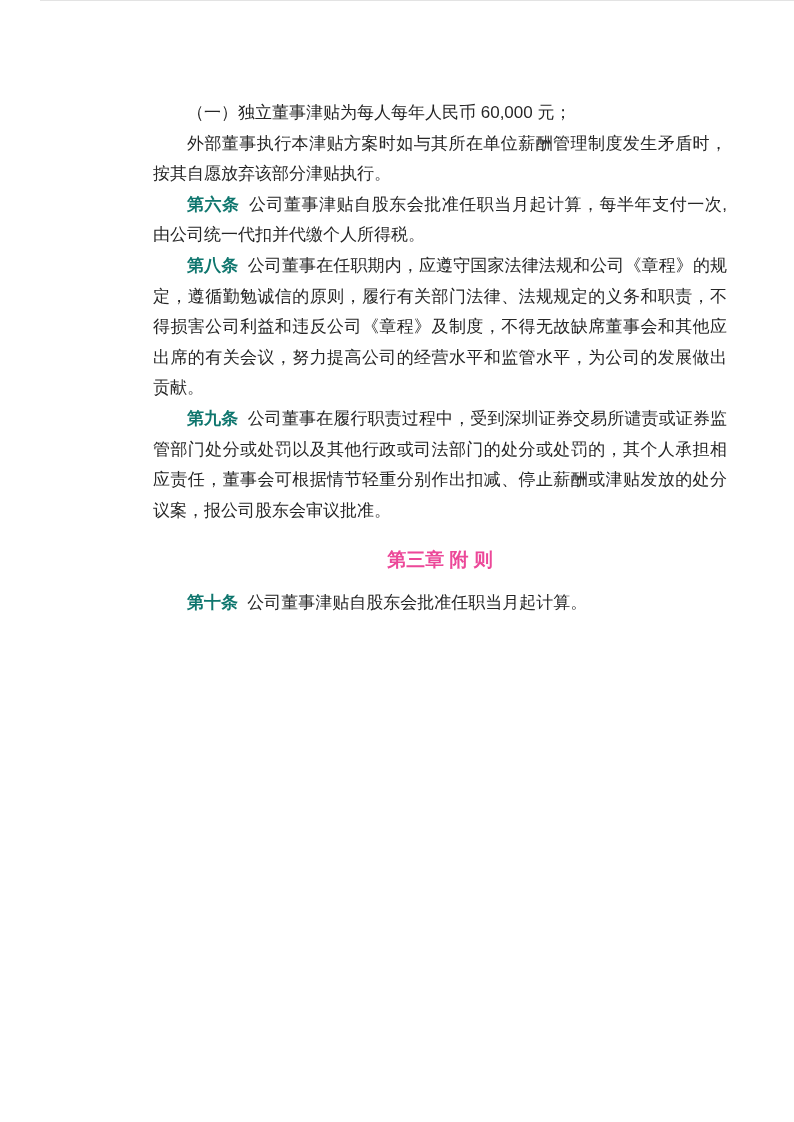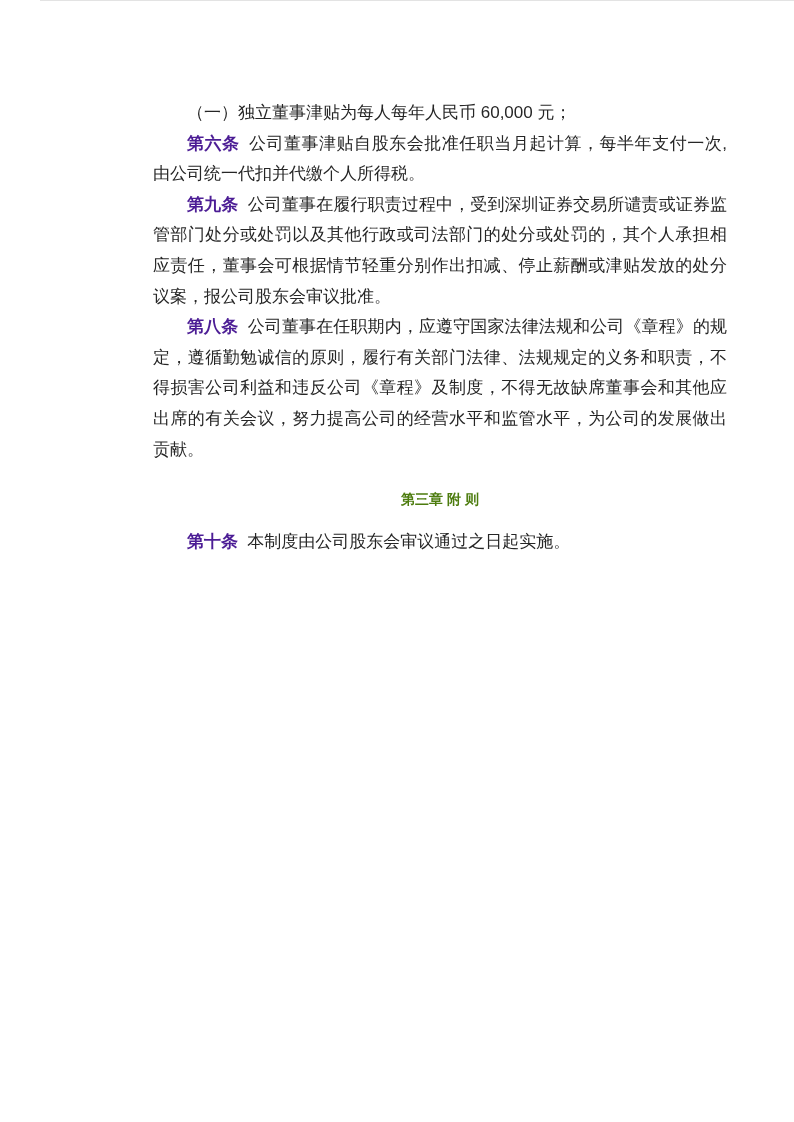--- a/index.html
+++ b/index.html
@@ -24,48 +24,49 @@
     margin: 0;
     font-size: 17px;
     line-height: 30.6px;
     text-align: justify;
     text-indent: 2em;
     color: #262626;
   }
   .para .lead {
     font-weight: bold;
     margin-right: 0.55em;
-    color: #4c1d95;
+    color: #0f766e;
   }
   .chapter {
     margin: 19px 0 12px 0;
-    font-size: 14px;
+    font-size: 19px;
     line-height: 30.6px;
     font-weight: bold;
     text-align: center;
     text-indent: 0;
-    color: #4d7c0f;
+    color: #ec4899;
   }
 </style>
 </head>
 <body>
 
 <div class="page">
   <div class="content">
 
     <p class="para">（一）独立董事津贴为每人每年人民币 60,000 元；</p>
 
 
+    <p class="para">外部董事执行本津贴方案时如与其所在单位薪酬管理制度发生矛盾时，按其自愿放弃该部分津贴执行。</p>
 
     <p class="para"><span class="lead">第六条</span><span>公司董事津贴自股东会批准任职当月起计算，每半年支付一次,由公司统一代扣并代缴个人所得税。</span></p>
 
 
+    <p class="para"><span class="lead">第八条</span><span>公司董事在任职期内，应遵守国家法律法规和公司《章程》的规定，遵循勤勉诚信的原则，履行有关部门法律、法规规定的义务和职责，不得损害公司利益和违反公司《章程》及制度，不得无故缺席董事会和其他应出席的有关会议，努力提高公司的经营水平和监管水平，为公司的发展做出贡献。</span></p>
+
     <p class="para"><span class="lead">第九条</span><span>公司董事在履行职责过程中，受到深圳证券交易所谴责或证券监管部门处分或处罚以及其他行政或司法部门的处分或处罚的，其个人承担相应责任，董事会可根据情节轻重分别作出扣减、停止薪酬或津贴发放的处分议案，报公司股东会审议批准。</span></p>
-
-    <p class="para"><span class="lead">第八条</span><span>公司董事在任职期内，应遵守国家法律法规和公司《章程》的规定，遵循勤勉诚信的原则，履行有关部门法律、法规规定的义务和职责，不得损害公司利益和违反公司《章程》及制度，不得无故缺席董事会和其他应出席的有关会议，努力提高公司的经营水平和监管水平，为公司的发展做出贡献。</span></p>
 
     <p class="chapter">第三章 附 则</p>
 
-    <p class="para"><span class="lead">第十条</span><span>本制度由公司股东会审议通过之日起实施。</span></p>
+    <p class="para"><span class="lead">第十条</span><span>公司董事津贴自股东会批准任职当月起计算。</span></p>
 
 
   </div>
 </div>
 
 </body></html>

